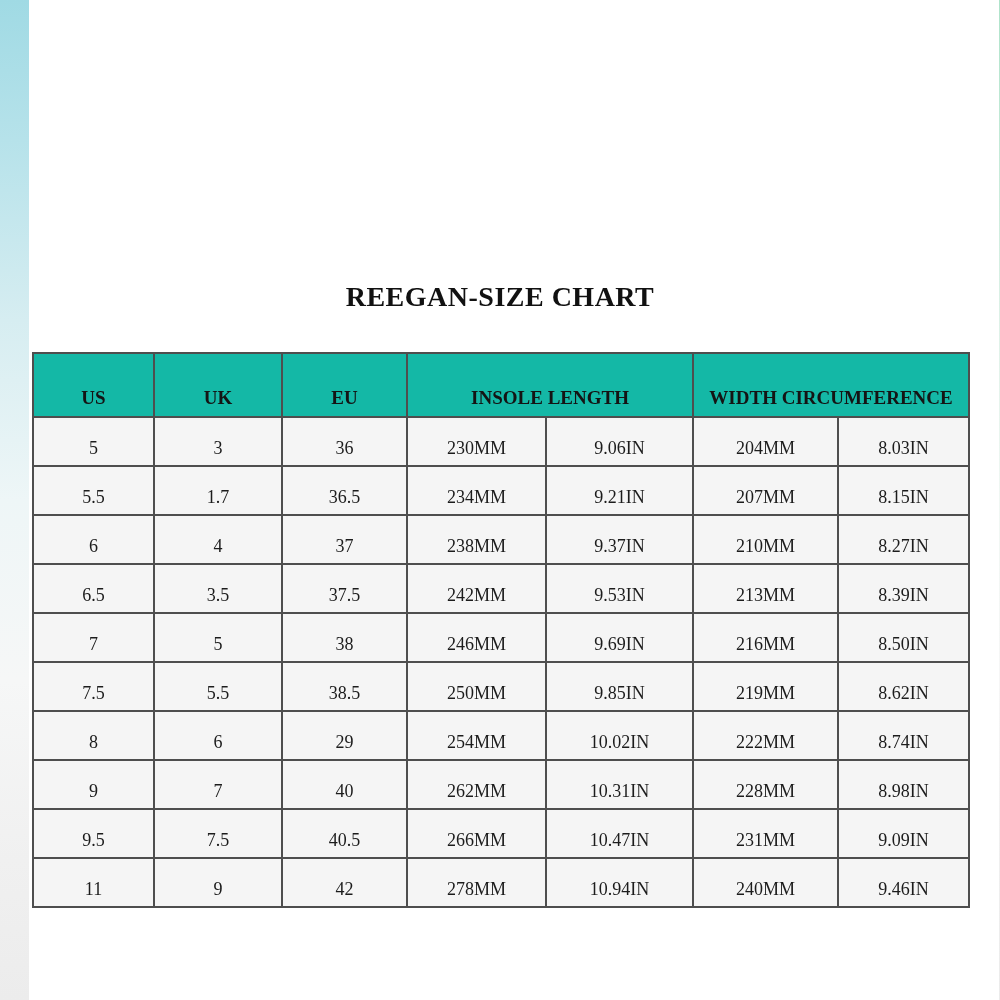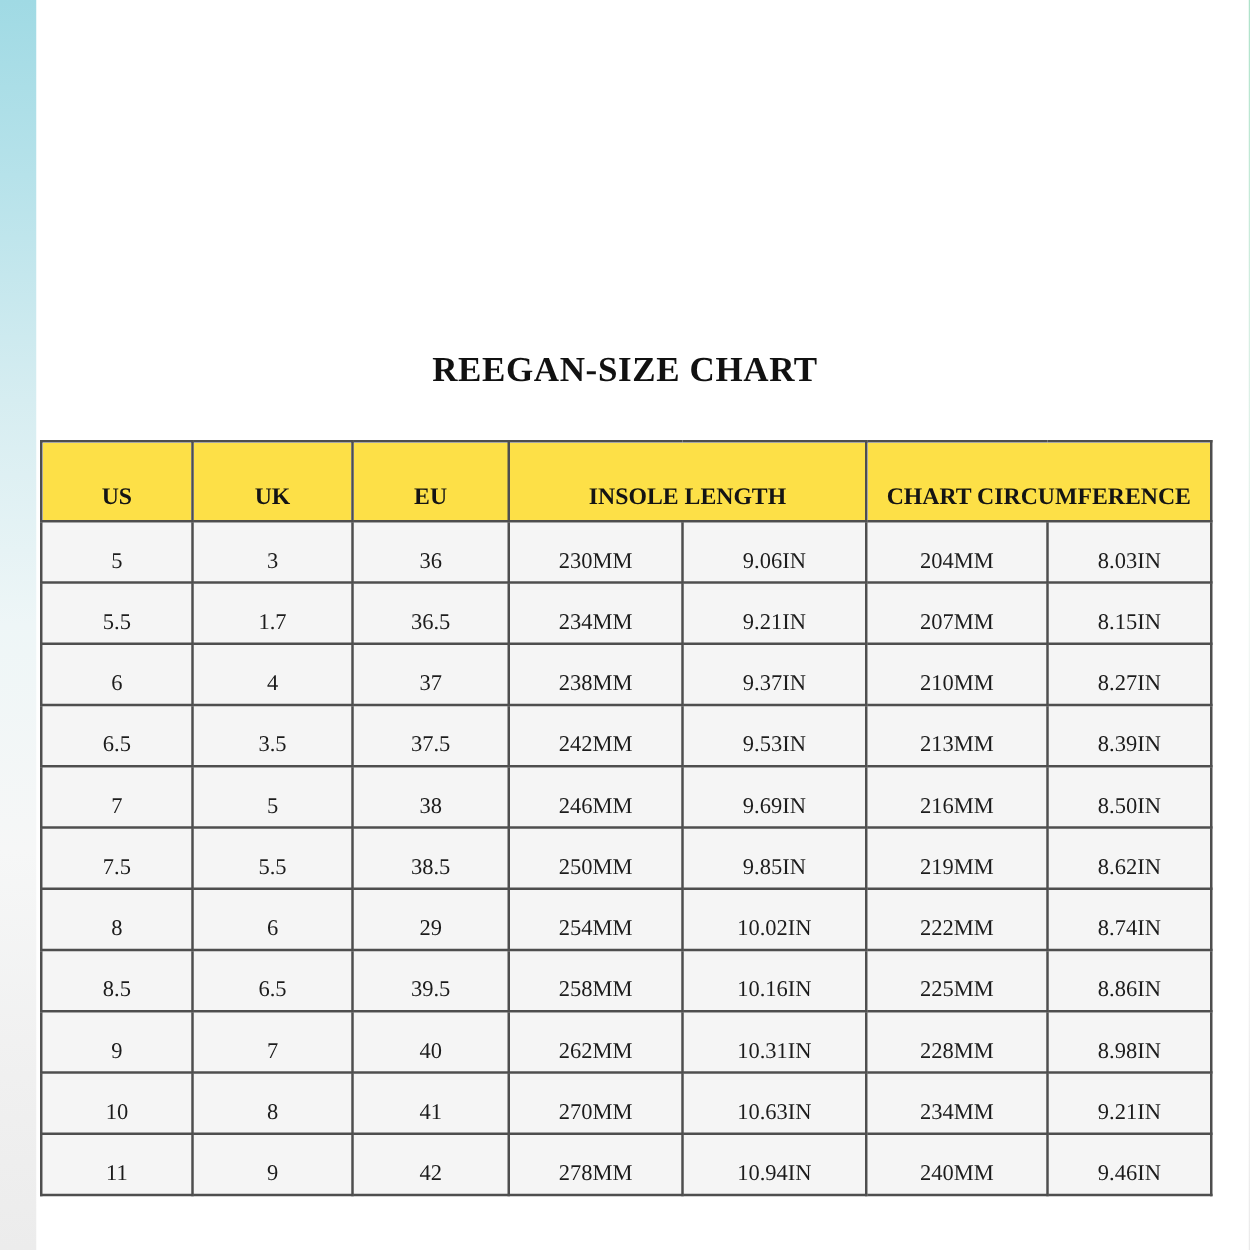--- a/index.html
+++ b/index.html
@@ -53,21 +53,21 @@
   }
   table.size-table th, table.size-table td {
     border: 2px solid #4e4e4e;
     text-align: center;
     vertical-align: bottom;
     overflow: hidden;
     white-space: nowrap;
   }
   table.size-table th {
     height: 55px;
-    background: #fde047;
+    background: #14b8a6;
     font-size: 19px;
     font-weight: bold;
     color: #141414;
     padding: 0 0 7px 0;
   }
   table.size-table td {
     height: 41px;
     background: #f5f5f5;
     font-size: 18px;
     font-weight: normal;
@@ -94,21 +94,21 @@
       <col style="width:147px">
       <col style="width:145px">
       <col style="width:131px">
     </colgroup>
     <thead>
       <tr>
         <th>US</th>
         <th>UK</th>
         <th>EU</th>
         <th colspan="2">INSOLE LENGTH</th>
-        <th colspan="2">CHART CIRCUMFERENCE</th>
+        <th colspan="2">WIDTH CIRCUMFERENCE</th>
       </tr>
     </thead>
     <tbody>
         <tr>
       <td>5</td>
       <td>3</td>
       <td>36</td>
       <td>230MM</td>
       <td>9.06IN</td>
       <td>204MM</td>
@@ -162,45 +162,36 @@
         <tr>
       <td>8</td>
       <td>6</td>
       <td>29</td>
       <td>254MM</td>
       <td>10.02IN</td>
       <td>222MM</td>
       <td>8.74IN</td>
     </tr>
         <tr>
-      <td>8.5</td>
-      <td>6.5</td>
-      <td>39.5</td>
-      <td>258MM</td>
-      <td>10.16IN</td>
-      <td>225MM</td>
-      <td>8.86IN</td>
-    </tr>
-        <tr>
       <td>9</td>
       <td>7</td>
       <td>40</td>
       <td>262MM</td>
       <td>10.31IN</td>
       <td>228MM</td>
       <td>8.98IN</td>
     </tr>
         <tr>
-      <td>10</td>
-      <td>8</td>
-      <td>41</td>
-      <td>270MM</td>
-      <td>10.63IN</td>
-      <td>234MM</td>
-      <td>9.21IN</td>
+      <td>9.5</td>
+      <td>7.5</td>
+      <td>40.5</td>
+      <td>266MM</td>
+      <td>10.47IN</td>
+      <td>231MM</td>
+      <td>9.09IN</td>
     </tr>
         <tr>
       <td>11</td>
       <td>9</td>
       <td>42</td>
       <td>278MM</td>
       <td>10.94IN</td>
       <td>240MM</td>
       <td>9.46IN</td>
     </tr>

